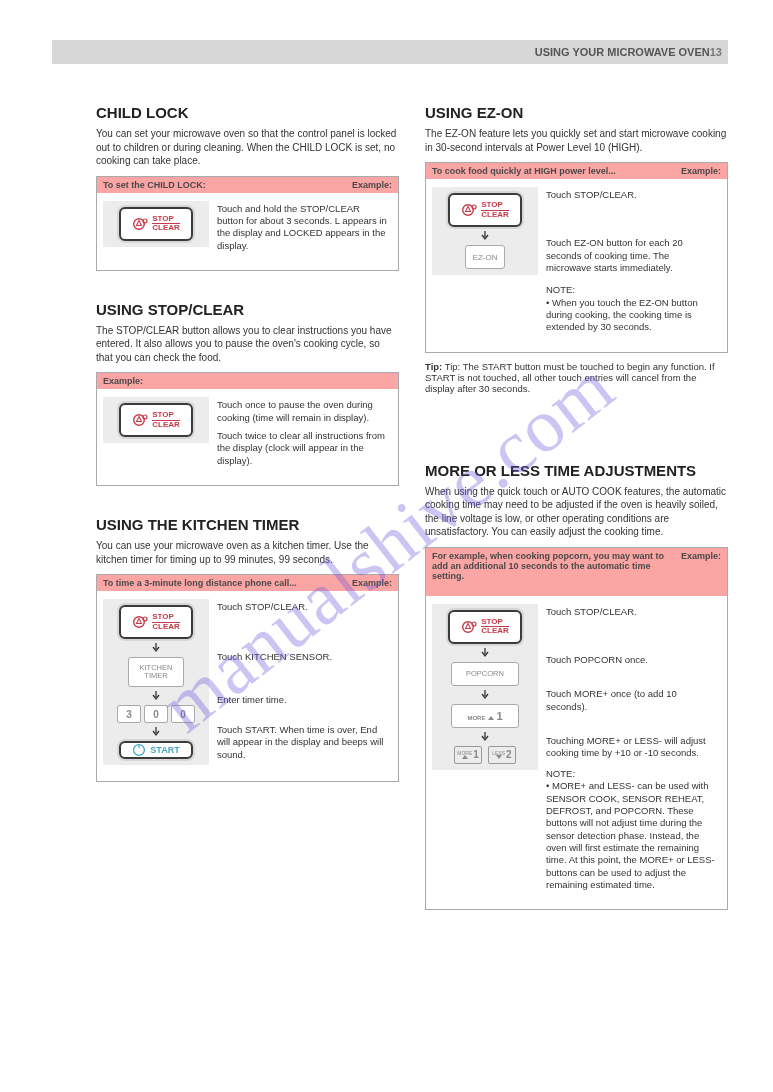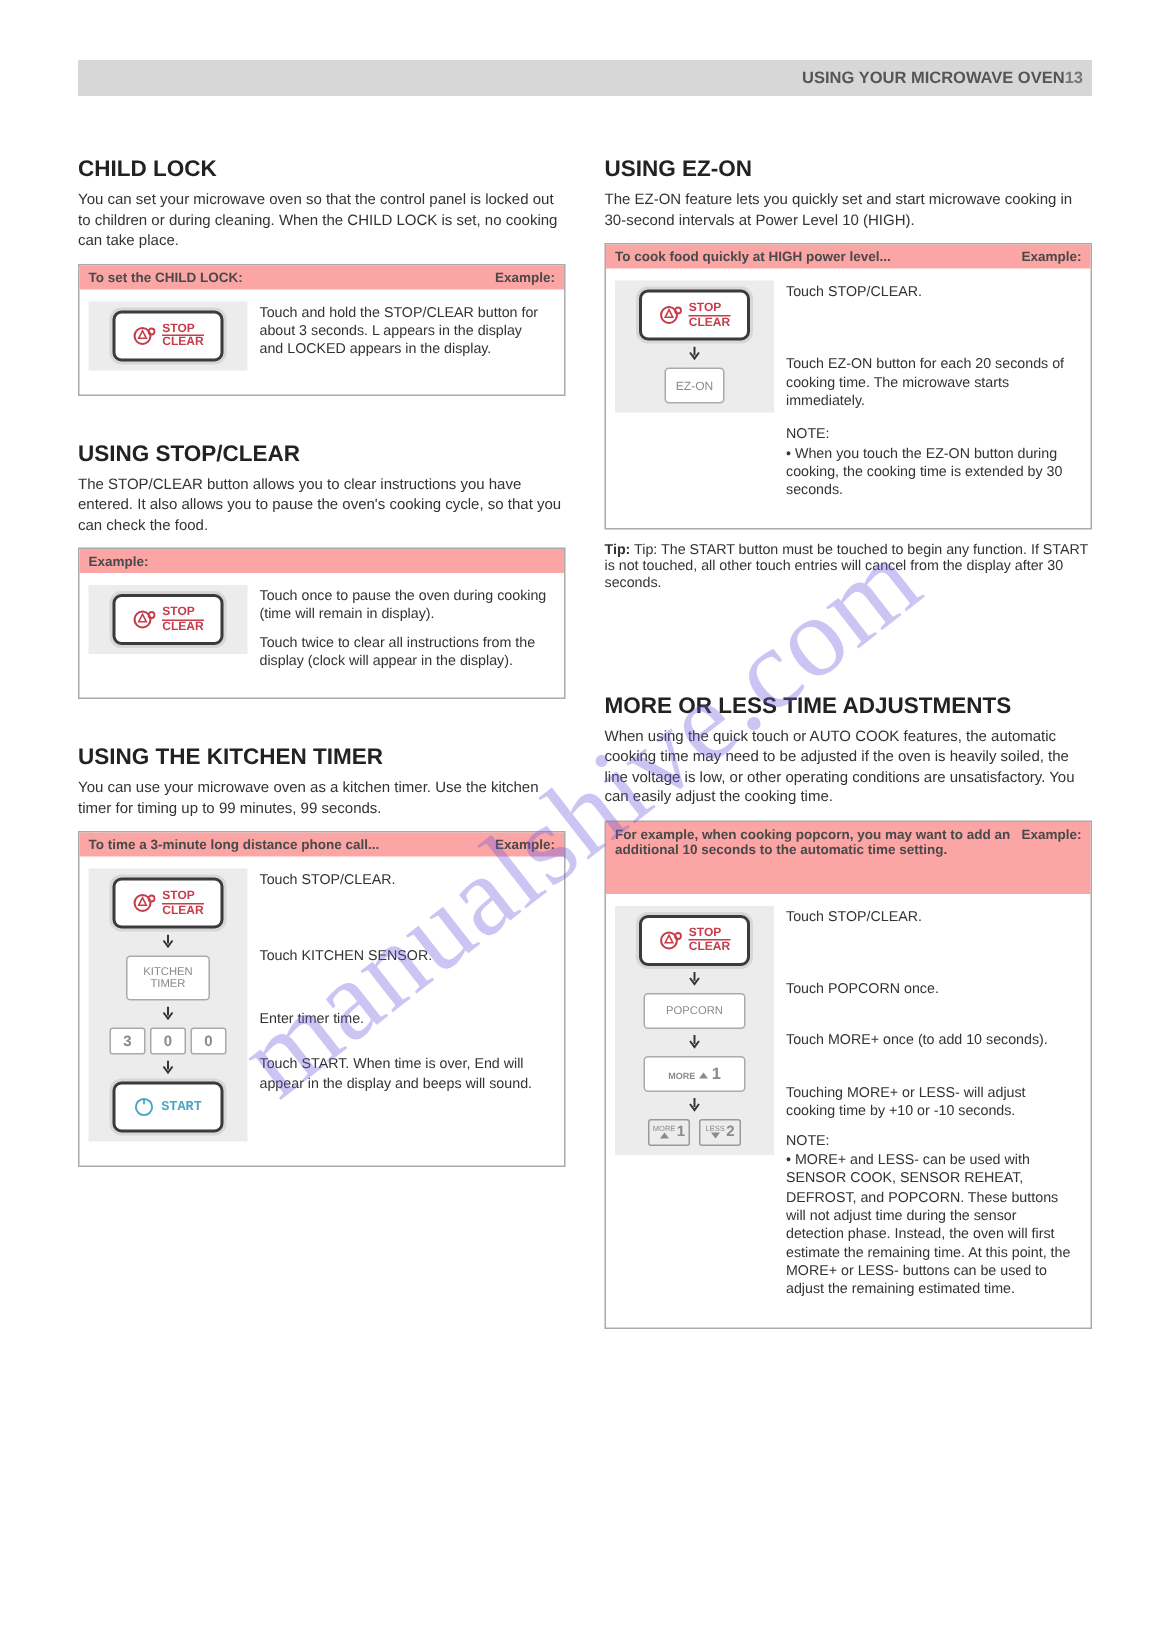--- a/index.html
+++ b/index.html
@@ -1,36 +1,36 @@
 <!DOCTYPE html>
 <html><head>
 <meta charset="utf-8">
 <style>
 * { margin: 0; padding: 0; box-sizing: border-box; }
 body { width: 773px; height: 1092px; background: #fff; font-family: Arial, sans-serif; position: relative; color: #222; }
 .page { position: absolute; left: 52px; top: 40px; width: 676px; }
 .topbar { height: 24px; background: #d7d7d7; display: flex; align-items: center; justify-content: flex-end; padding: 0 6px; font-size: 11px; color: #555; font-weight: bold; }
 .topbar .pg { color: #777; }
-.tcols { display: flex; gap: 26px; margin-top: 10px; }
+.tcols { display: flex; gap: 26px; margin-top: 10px; margin-left: 44px; }
 .col { width: 325px; }
 .h1 { font-size: 15px; font-weight: bold; margin: 30px 0 6px 0; color: #222; }
 .intro { font-size: 10px; line-height: 1.35; color: #333; margin-bottom: 8px; }
 .panel { border: 1px solid #aaa; margin-bottom: 8px; }
 .panel-hd { background: #fca5a5; font-size: 9px; font-weight: bold; padding: 3px 6px; display: flex; justify-content: space-between; color: #494949; }
 .panel-body { padding: 8px 6px 12px 6px; }
 .row { display: flex; align-items: flex-start; margin-bottom: 4px; }
 .iconcol { width: 106px; min-width: 106px; background: #ececec; display: flex; flex-direction: column; align-items: center; padding: 6px 0; }
 .textcol { flex: 1; font-size: 9.5px; line-height: 1.3; padding: 2px 4px 2px 8px; color: #333; }
 .textcol b { font-weight: normal; }
 .btn-stop { width: 74px; height: 34px; border: 2.2px solid #3b3b3b; border-radius: 6px; background: #fff; display: flex; align-items: center; justify-content: center; gap: 4px; box-shadow: 0 0 0 2px #d7d7d7; }
 .stop-ico { width: 16px; position: relative; }
 .stop-ico svg { display: block; }
 .stop-txt { display: flex; flex-direction: column; font-size: 8px; font-weight: bold; color: #c73b4a; line-height: 1.05; }
 .stop-txt span:first-child { border-bottom: 1px solid #c73b4a; }
-.btn-start { width: 74px; height: 34px; border: 2.2px solid #3b3b3b; border-radius: 6px; background: #fff; display: flex; align-items: center; justify-content: center; gap: 4px; box-shadow: 0 0 0 2px #d7d7d7; font-family: Liberation Mono, monospace; }
+.btn-start { width: 74px; height: 18px; border: 2.2px solid #3b3b3b; border-radius: 6px; background: #fff; display: flex; align-items: center; justify-content: center; gap: 4px; box-shadow: 0 0 0 2px #d7d7d7; }
 .start-ico svg { display: block; }
 .start-txt { font-size: 9px; font-weight: bold; color: #4aa6c4; }
 .btn-plain { border: 1px solid #aaa; border-radius: 3px; background: #fff; font-size: 7.5px; color: #8a8a8a; display: flex; align-items: center; justify-content: center; text-align: center; }
 .btn-small { width: 56px; height: 30px; flex-direction: column; line-height: 1.1; }
 .btn-wide { width: 68px; height: 24px; }
 .btn-ez { width: 40px; height: 24px; border-radius: 3px; font-size: 8px; }
 .arrow { margin: 4px 0; }
 .arrow svg { display: block; }
 .numrow { display: flex; gap: 3px; }
 .numkey { width: 24px; height: 18px; border: 1px solid #aaa; border-radius: 2px; background: #fff; font-size: 10px; color: #8a8a8a; display: flex; align-items: center; justify-content: center; font-weight: bold; }

